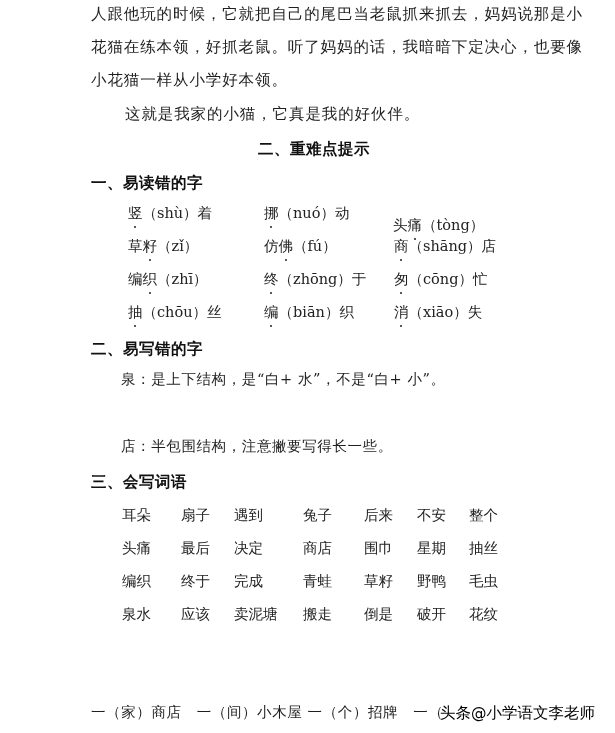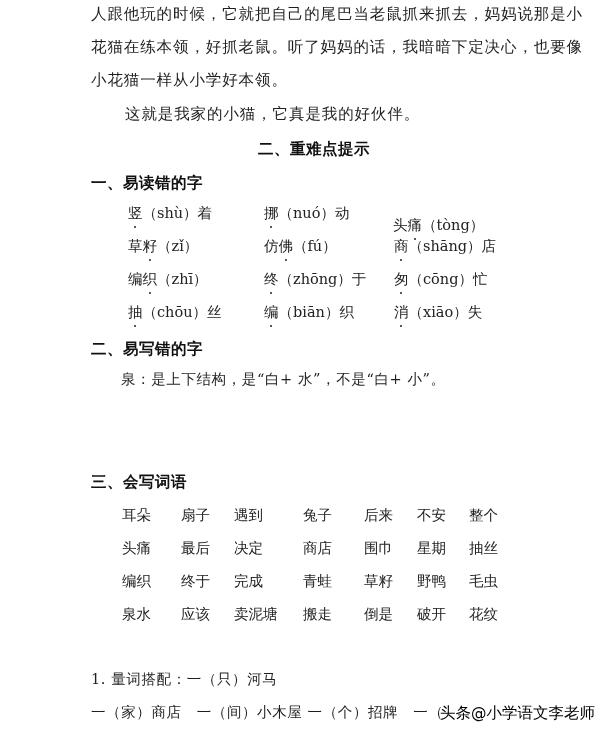--- a/index.html
+++ b/index.html
@@ -47,20 +47,21 @@
       <div class="abs cell" style="left: 128px; top: 270px;"><span>编</span><span class="dot">织</span><span>（zhī）</span></div>
       <div class="abs cell" style="left: 264px; top: 270px;"><span></span><span class="dot">终</span><span>（zhōng）于</span></div>
       <div class="abs cell" style="left: 394px; top: 270px;"><span></span><span class="dot">匆</span><span>（cōng）忙</span></div>
       <div class="abs cell" style="left: 128px; top: 303px;"><span></span><span class="dot">抽</span><span>（chōu）丝</span></div>
       <div class="abs cell" style="left: 264px; top: 303px;"><span></span><span class="dot">编</span><span>（biān）织</span></div>
       <div class="abs cell" style="left: 394px; top: 303px;"><span></span><span class="dot">消</span><span>（xiāo）失</span></div>
     </div>
 
   <div class="abs heading" style="left:91px; top:339px;">二、易写错的字</div>
   <div class="abs para" style="left:121px; top:372px; font-size:14.5px; letter-spacing:0.6px;">泉：是上下结构，是“白+ 水”，不是“白+ 小”。</div>
+  <div class="abs para" style="left:121px; top:439px; font-size:14.5px; letter-spacing:0.6px;">店：半包围结构，注意撇要写得长一些。</div>
 
   <div class="abs heading" style="left:91px; top:472px;">三、会写词语</div>
   <div id="words-grid">
       <div class="abs word" style="left: 122px; top: 506px;">耳朵</div>
       <div class="abs word" style="left: 181px; top: 506px;">扇子</div>
       <div class="abs word" style="left: 234px; top: 506px;">遇到</div>
       <div class="abs word" style="left: 303px; top: 506px;">兔子</div>
       <div class="abs word" style="left: 364px; top: 506px;">后来</div>
       <div class="abs word" style="left: 417px; top: 506px;">不安</div>
       <div class="abs word" style="left: 469px; top: 506px;">整个</div>
@@ -80,17 +81,16 @@
       <div class="abs word" style="left: 469px; top: 572px;">毛虫</div>
       <div class="abs word" style="left: 122px; top: 605px;">泉水</div>
       <div class="abs word" style="left: 181px; top: 605px;">应该</div>
       <div class="abs word" style="left: 234px; top: 605px;">卖泥塘</div>
       <div class="abs word" style="left: 303px; top: 605px;">搬走</div>
       <div class="abs word" style="left: 364px; top: 605px;">倒是</div>
       <div class="abs word" style="left: 417px; top: 605px;">破开</div>
       <div class="abs word" style="left: 469px; top: 605px;">花纹</div>
     </div>
 
-  <div class="abs para" style="left:91px; top:672px; font-size:14.5px; letter-spacing:0.6px;">1. 量词搭配：一（只）河马</div>
   <div class="abs para" style="left:91px; top:705px; font-size:14.5px; letter-spacing:0.6px;">一（家）商店　一（间）小木屋 一（个）招牌　一（</div>
 
   <div class="watermark" style="left:440px; top:703px;">头条@小学语文李老师</div>
 </div>
 
 </body></html>

